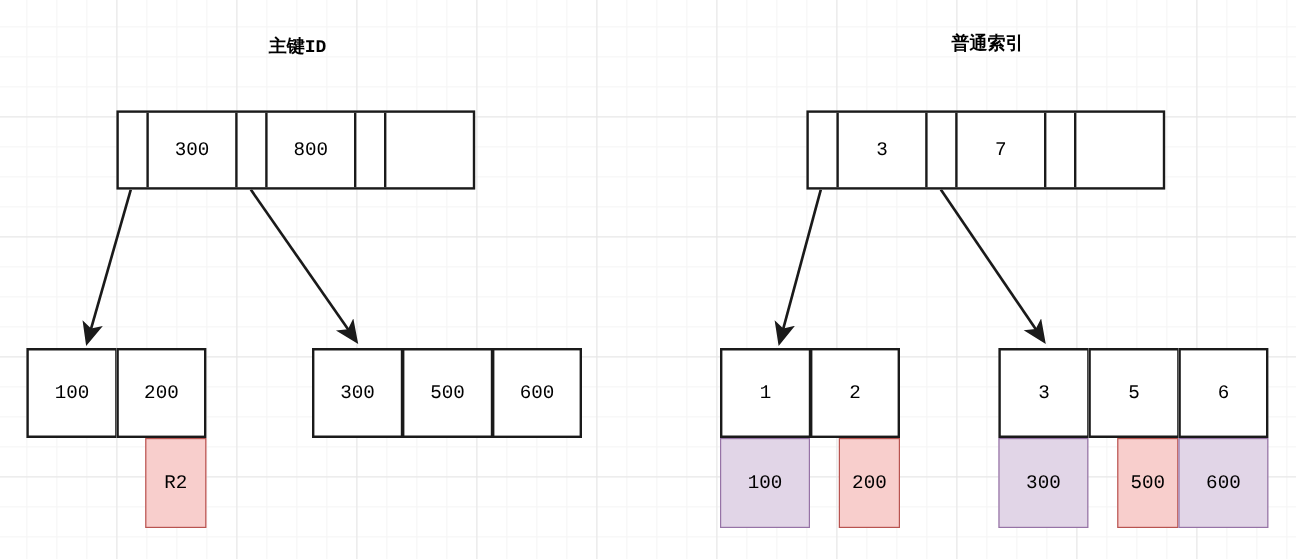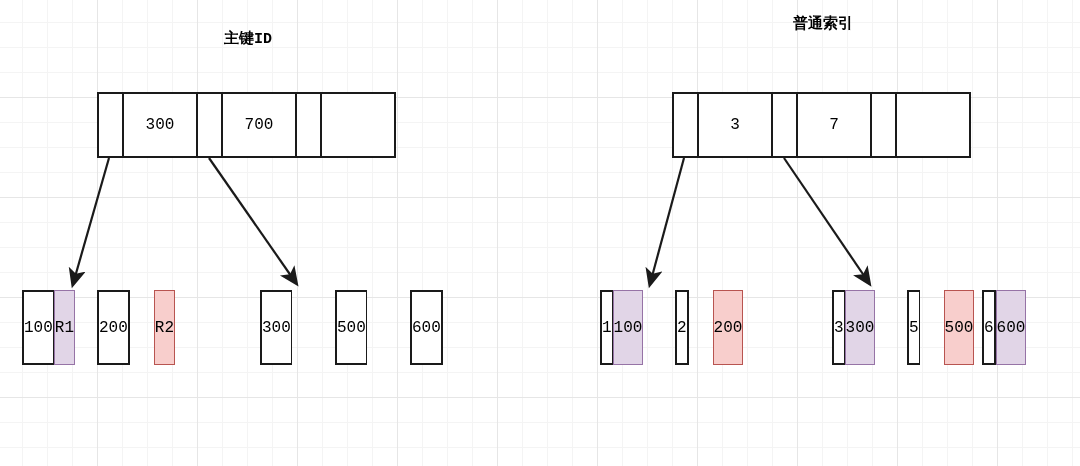--- a/index.html
+++ b/index.html
@@ -69,21 +69,21 @@
   }
 
   
   .leaf-node {
     position: absolute;
     display: flex;
     width: auto;
   }
   .leaf-col {
     display: flex;
-    flex-direction: row;
+    flex-direction: column;
     width: 75px;
   }
   .leaf-top {
     height: 75px;
     border: 2px solid #1a1a1a;
     border-right-width: 1px;
     box-sizing: border-box;
     background: #ffffff;
     display: flex;
     align-items: center;
@@ -136,44 +136,43 @@
     <path d="M109,158 L73,284" stroke="#1a1a1a" stroke-width="2.2" fill="none" marker-end="url(#ah)"></path>
 
     <path d="M209,158 L296,283" stroke="#1a1a1a" stroke-width="2.2" fill="none" marker-end="url(#ah)"></path>
 
     <path d="M684,158 L650,284" stroke="#1a1a1a" stroke-width="2.2" fill="none" marker-end="url(#ah)"></path>
 
     <path d="M784,158 L869,283" stroke="#1a1a1a" stroke-width="2.2" fill="none" marker-end="url(#ah)"></path>
   </svg>
 
   <div class="title" style="left:158px; top:29px; width:180px;">主键ID</div>
-  <div class="title" style="left:733px; top:14px; width:180px;">普通索引</div>
+  <div class="title" style="left:733px; top:27px; width:180px;">普通索引</div>
 
   <div class="root-node" style="left:97px; top:92px; width:299px;">
     <div class="ptr"></div>
     <div class="key">300</div>
     <div class="ptr"></div>
-    <div class="key">700</div>
+    <div class="key">800</div>
     <div class="ptr"></div>
     <div class="key empty"></div>
   </div>
 
   <div class="root-node" style="left:672px; top:92px; width:299px;">
     <div class="ptr"></div>
     <div class="key">3</div>
     <div class="ptr"></div>
     <div class="key">7</div>
     <div class="ptr"></div>
     <div class="key empty"></div>
   </div>
 
   <div class="leaf-node" style="left:22px; top:290px;">
     <div class="leaf-col">
       <div class="leaf-top">100</div>
-      <div class="leaf-bot">R1</div>
     </div>
     <div class="leaf-col">
       <div class="leaf-top">200</div>
       <div class="leaf-bot highlight">R2</div>
     </div>
   </div>
 
   <div class="leaf-node" style="left:260px; top:290px;">
     <div class="leaf-col">
       <div class="leaf-top">300</div>

